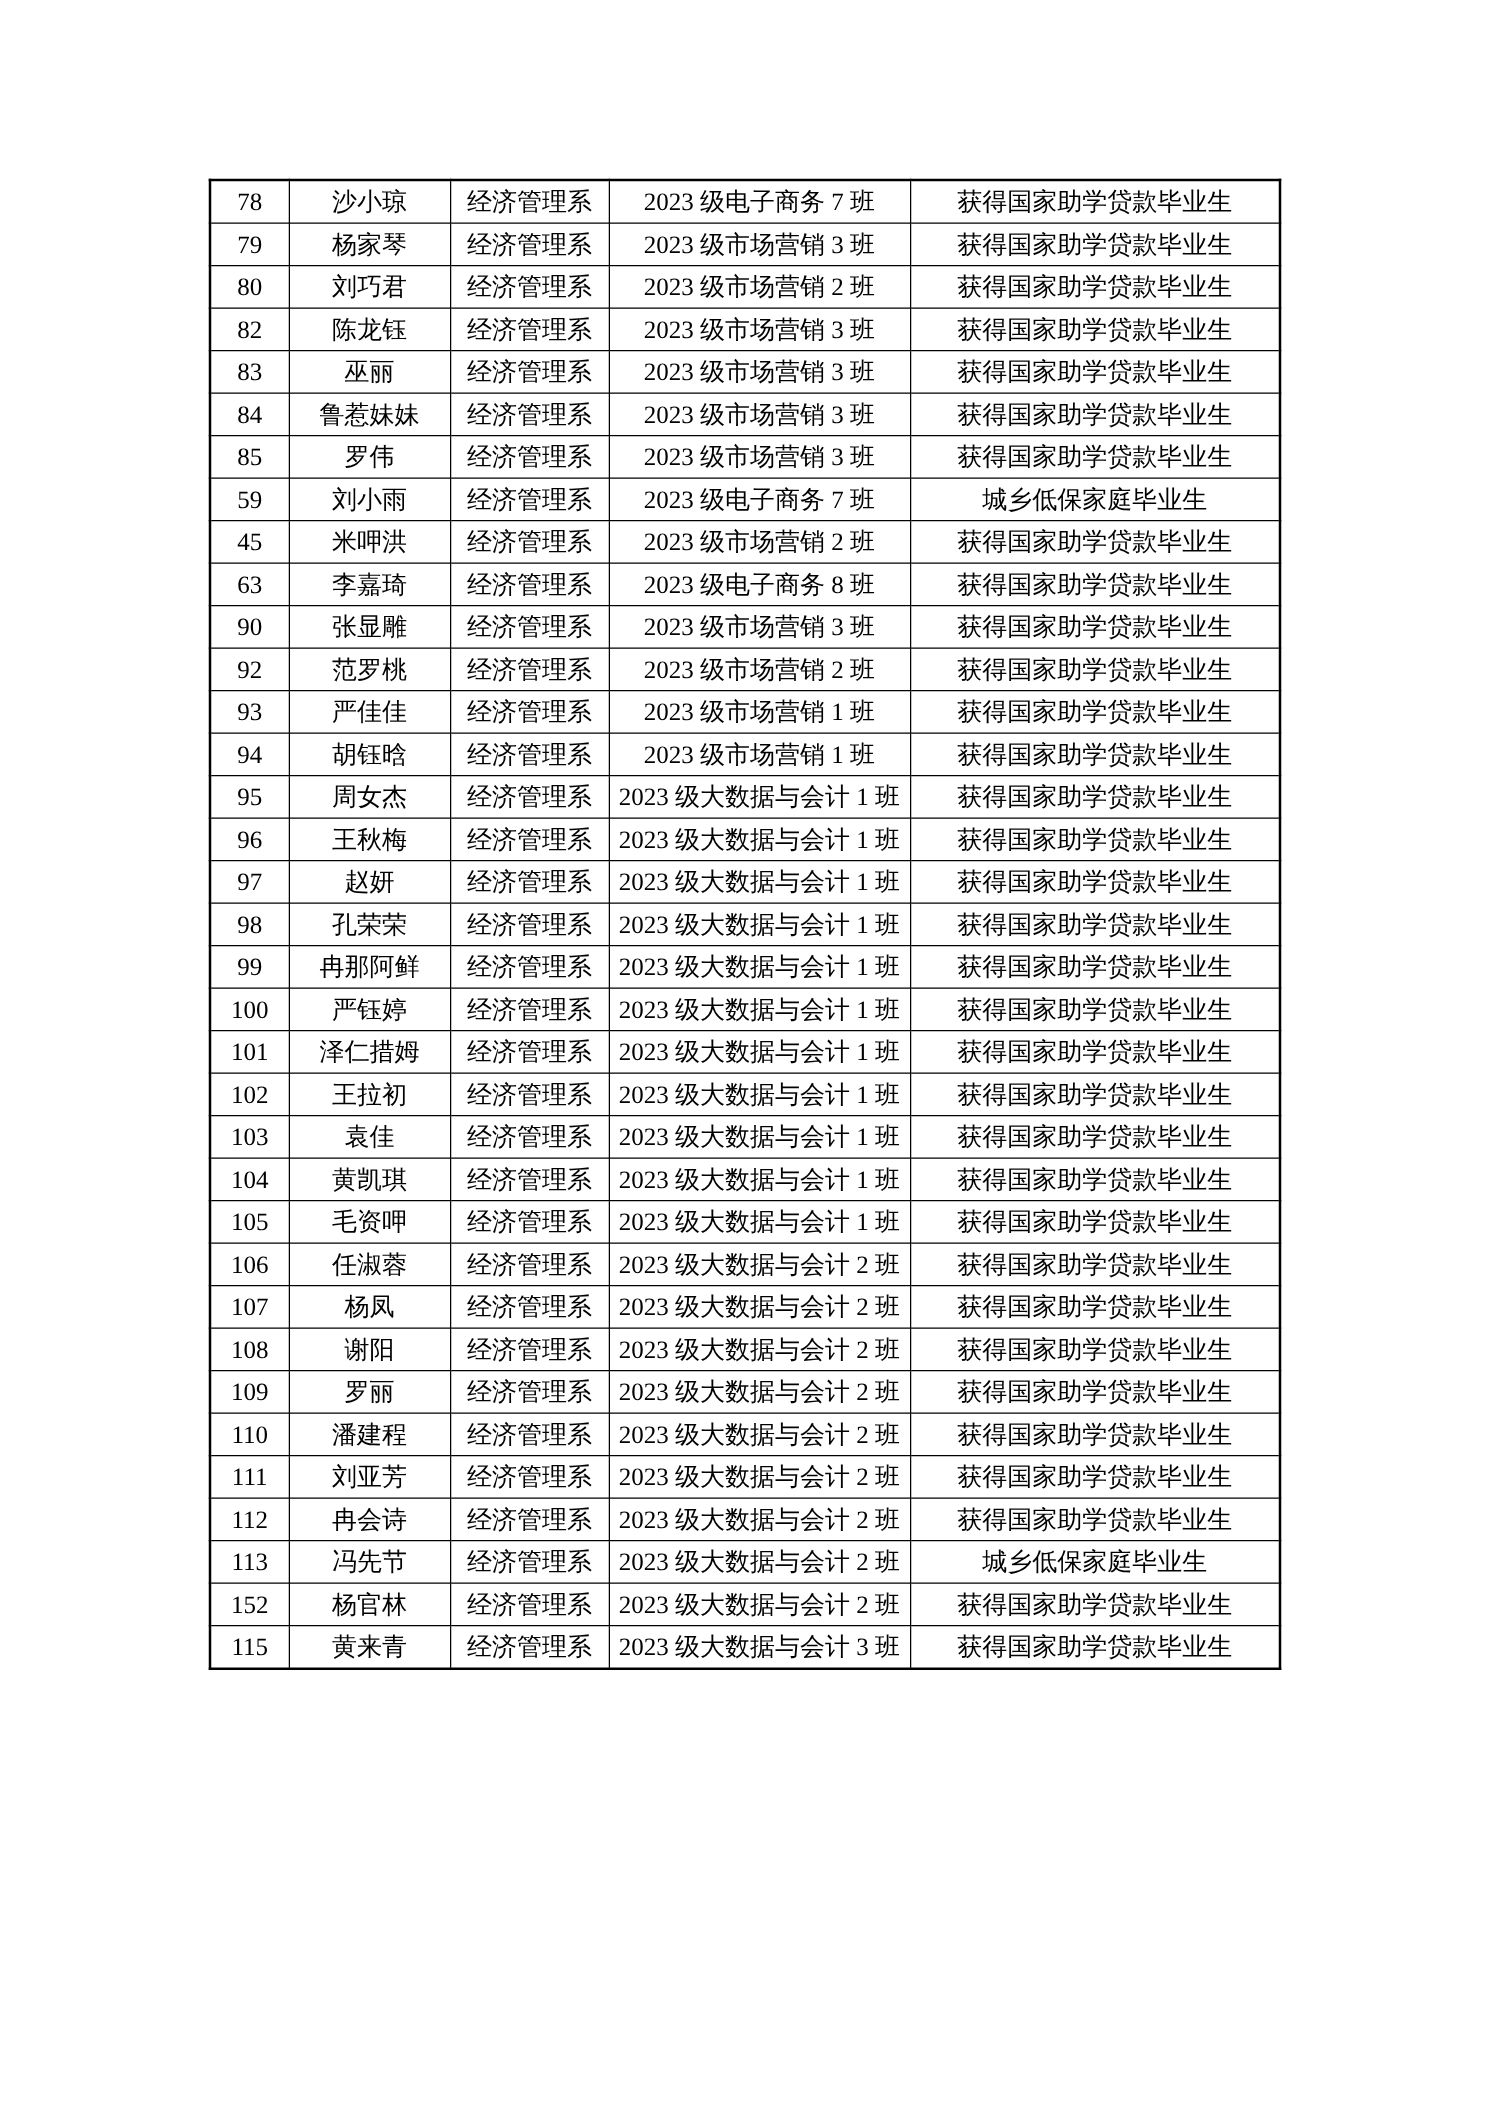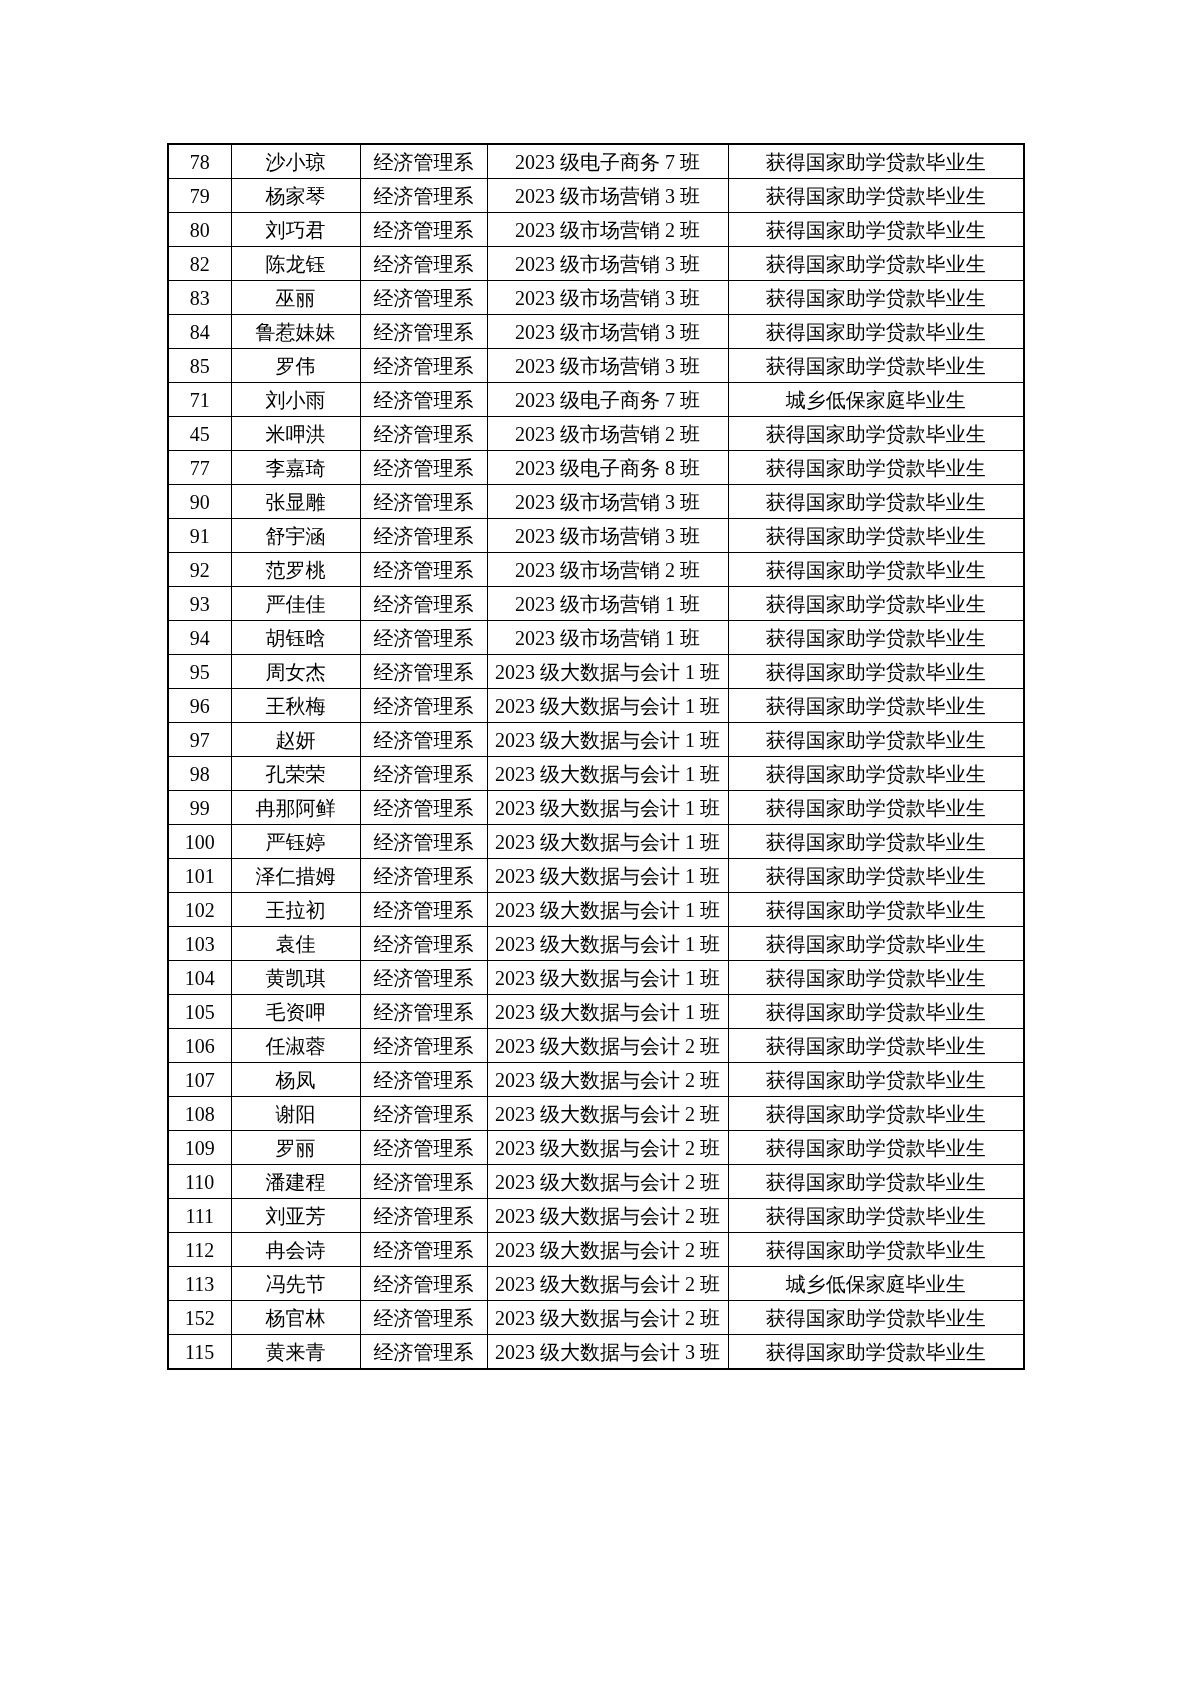--- a/index.html
+++ b/index.html
@@ -101,50 +101,43 @@
     <td>获得国家助学贷款毕业生</td>
   </tr>
         <tr>
     <td>85</td>
     <td>罗伟</td>
     <td>经济管理系</td>
     <td>2023 级市场营销 3 班</td>
     <td>获得国家助学贷款毕业生</td>
   </tr>
         <tr>
-    <td>71</td>
+    <td>59</td>
     <td>刘小雨</td>
     <td>经济管理系</td>
     <td>2023 级电子商务 7 班</td>
     <td>城乡低保家庭毕业生</td>
   </tr>
         <tr>
     <td>45</td>
     <td>米呷洪</td>
     <td>经济管理系</td>
     <td>2023 级市场营销 2 班</td>
     <td>获得国家助学贷款毕业生</td>
   </tr>
         <tr>
-    <td>77</td>
+    <td>63</td>
     <td>李嘉琦</td>
     <td>经济管理系</td>
     <td>2023 级电子商务 8 班</td>
     <td>获得国家助学贷款毕业生</td>
   </tr>
         <tr>
     <td>90</td>
     <td>张显雕</td>
-    <td>经济管理系</td>
-    <td>2023 级市场营销 3 班</td>
-    <td>获得国家助学贷款毕业生</td>
-  </tr>
-        <tr>
-    <td>91</td>
-    <td>舒宇涵</td>
     <td>经济管理系</td>
     <td>2023 级市场营销 3 班</td>
     <td>获得国家助学贷款毕业生</td>
   </tr>
         <tr>
     <td>92</td>
     <td>范罗桃</td>
     <td>经济管理系</td>
     <td>2023 级市场营销 2 班</td>
     <td>获得国家助学贷款毕业生</td>

